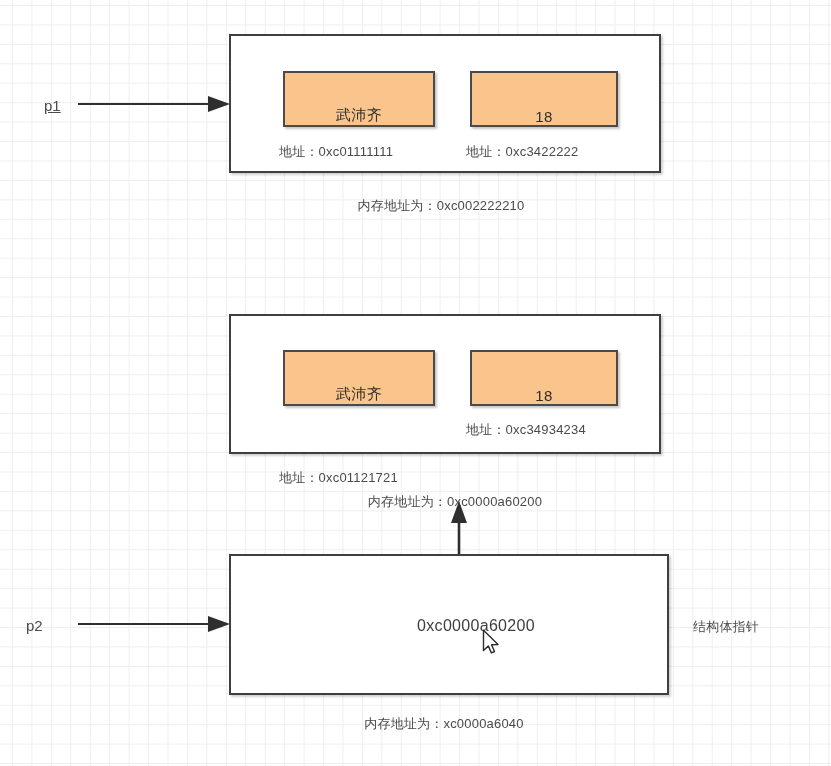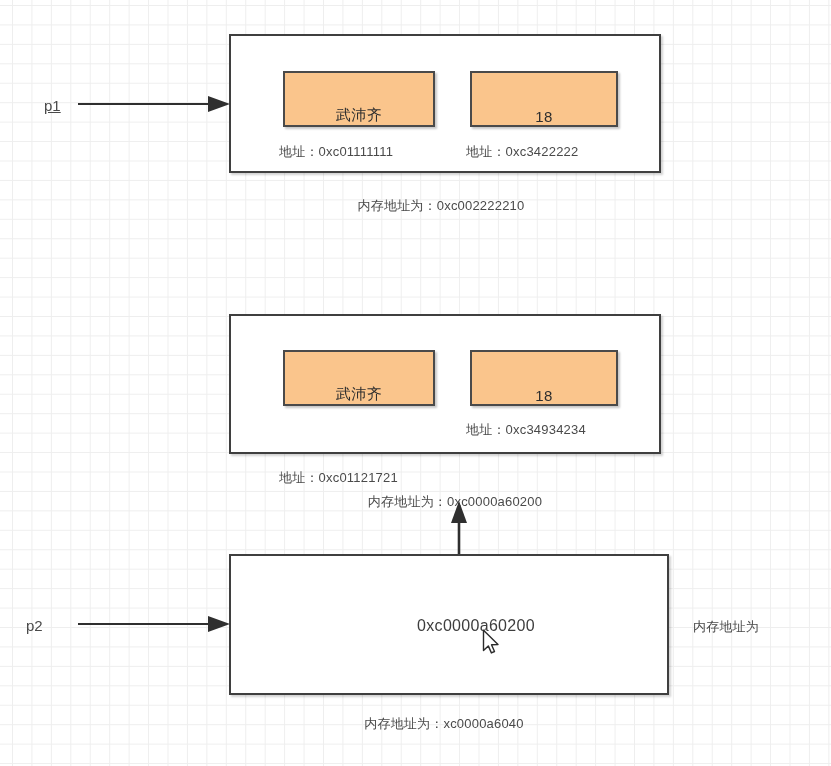--- a/index.html
+++ b/index.html
@@ -133,21 +133,21 @@
     <line x1="12" y1="54" x2="12" y2="16" stroke="#2f2f2f" stroke-width="2.6"></line>
     <polygon points="12,0 4,22 20,22" fill="#2f2f2f"></polygon>
   </svg>
 
   <div class="struct-box" style="left:229px; top:554px; width:440px; height:141px;"></div>
 
   <div class="big-val" style="left:453px; top:617px;">0xc0000a60200</div>
 
   <div class="lbl center" style="left:444px; top:715px;">内存地址为：xc0000a6040</div>
 
-  <div class="lbl" style="left:693px; top:618px;">内存地址为</div>
+  <div class="lbl" style="left:693px; top:618px;">结构体指针</div>
 
   <div class="ptr-name" style="left:26px; top:617px;">p2</div>
 
   <svg class="arrow-h" style="left:78px; top:612px;" width="152" height="24" viewBox="0 0 152 24">
     <line x1="0" y1="12" x2="136" y2="12" stroke="#2f2f2f" stroke-width="2.2"></line>
     <polygon points="152,12 130,4 130,20" fill="#2f2f2f"></polygon>
   </svg>
 
   <svg class="cursor" style="left:482px; top:629px;" width="20" height="28" viewBox="0 0 20 28">
     <path d="M1.5,1.2 L1.5,21.5 L6.3,16.9 L9.4,23.9 L12.5,22.5 L9.5,15.8 L16.0,15.5 Z" fill="#ffffff" stroke="#2b2b2b" stroke-width="1.4" stroke-linejoin="round"></path>

